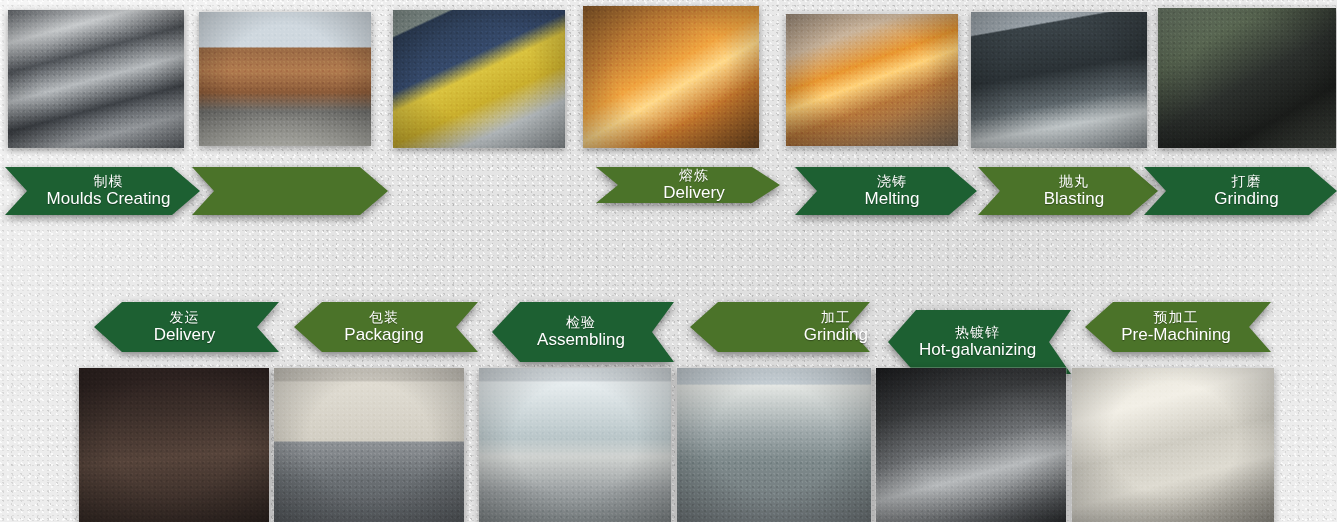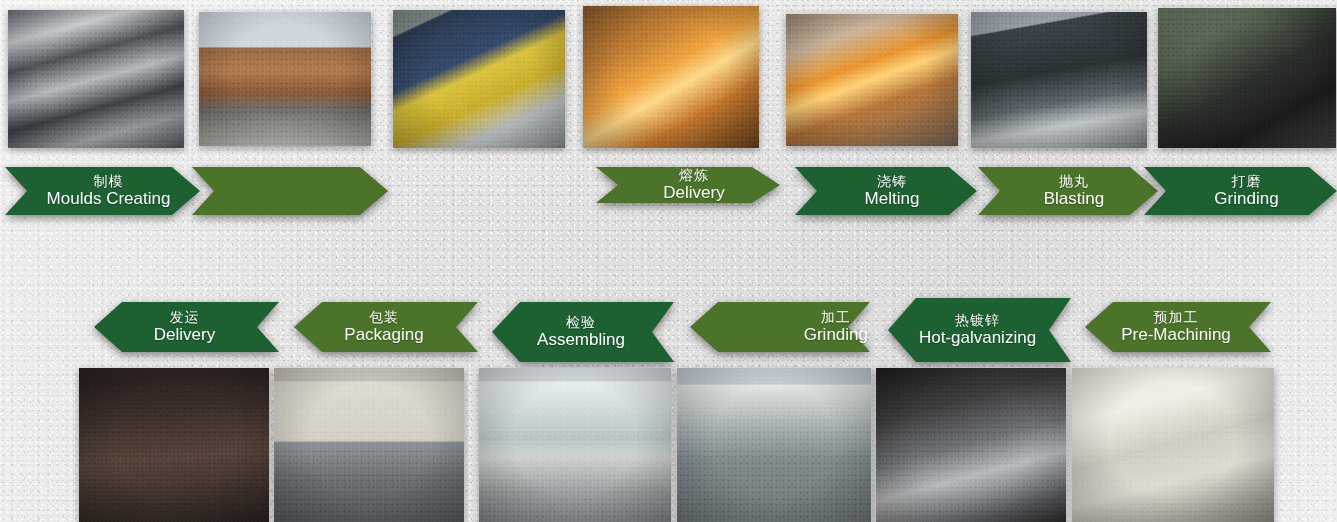--- a/index.html
+++ b/index.html
@@ -153,21 +153,21 @@
         <span class="en">Assembling</span>
       </div>
     </div>
     <div class="arrow left" style="left: 690px; top: 302px; width: 180px; height: 50px; justify-content: flex-end;">
       <div class="body" style="background: rgb(75, 115, 41);"></div>
       <div class="lbl">
         <span class="cn">加工</span>
         <span class="en">Grinding</span>
       </div>
     </div>
-    <div class="arrow left" style="left: 888px; top: 298px; width: 183px; height: 64px;">
+    <div class="arrow left" style="left: 888px; top: 310px; width: 183px; height: 64px;">
       <div class="body" style="background: rgb(29, 96, 50);"></div>
       <div class="lbl">
         <span class="cn">热镀锌</span>
         <span class="en">Hot-galvanizing</span>
       </div>
     </div>
     <div class="arrow left" style="left: 1085px; top: 302px; width: 186px; height: 50px; justify-content: center;">
       <div class="body" style="background: rgb(75, 115, 41);"></div>
       <div class="lbl">
         <span class="cn">预加工</span>

